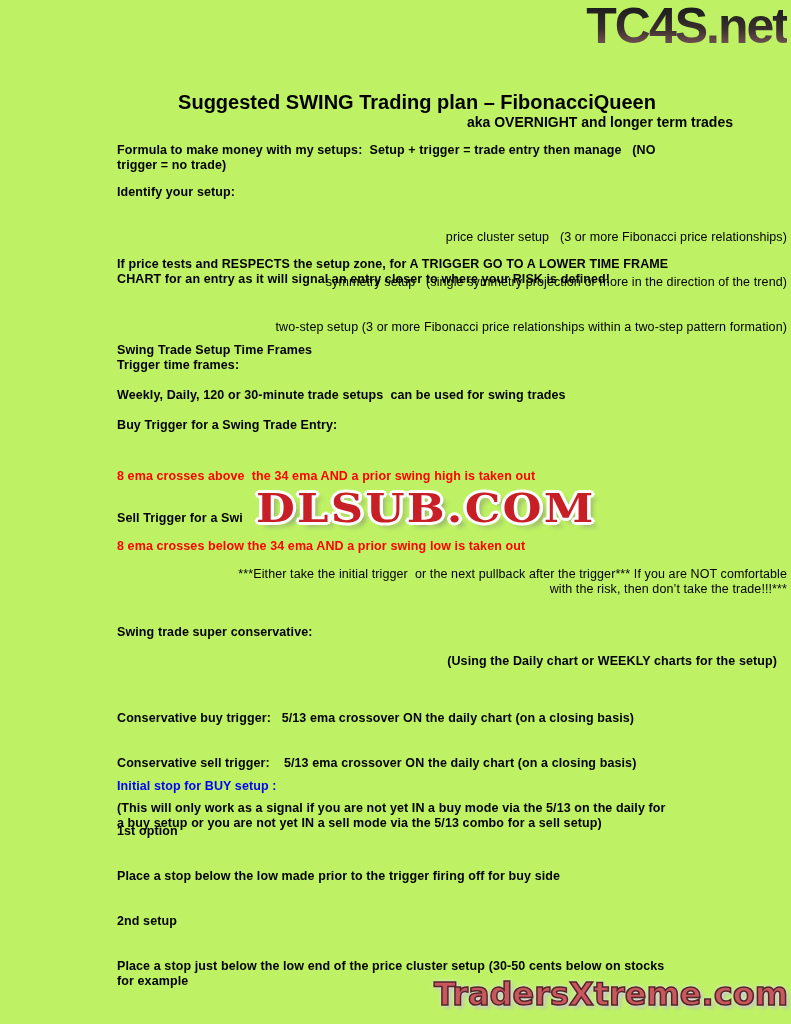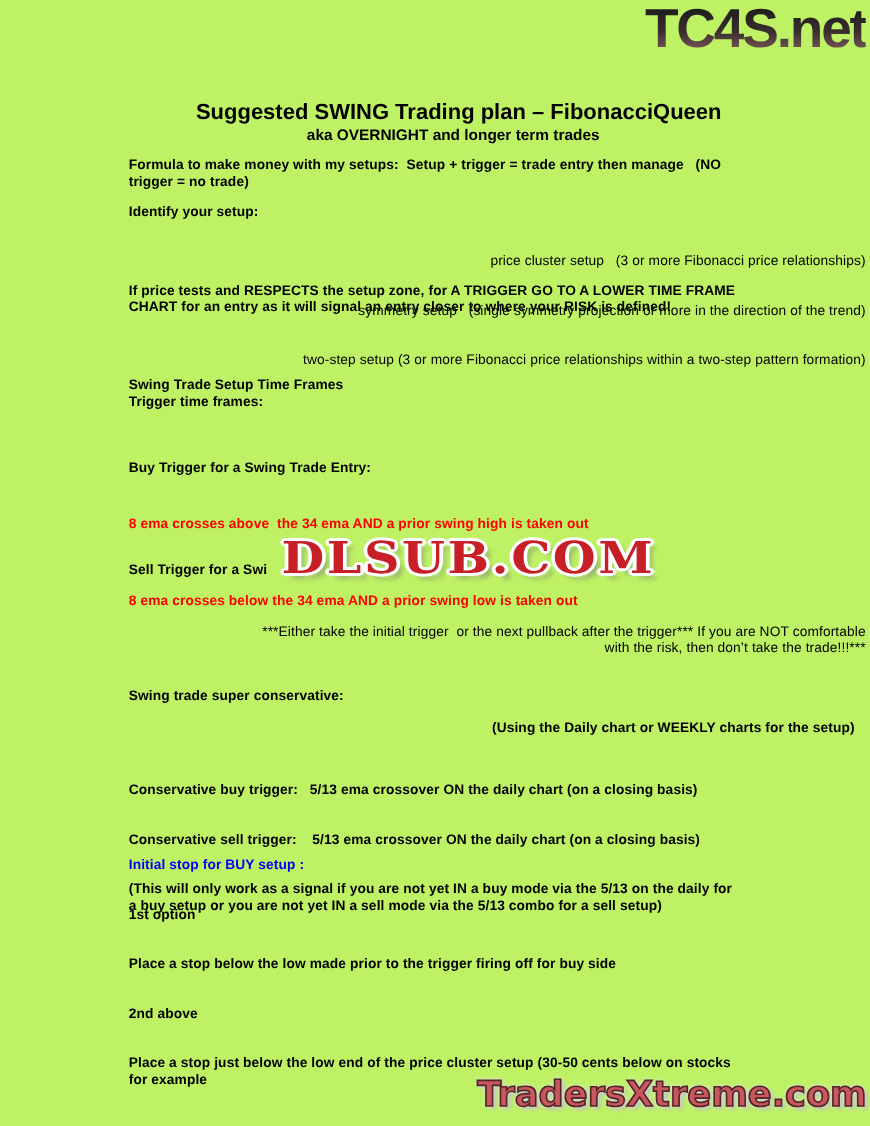--- a/index.html
+++ b/index.html
@@ -17,22 +17,22 @@
   .reg { font-weight: normal; text-align: right; }
   .red  { color: var(--accent-red, #ff0000); }
   .blue { color: var(--accent-blue, #0000ff); }
   .stack p { margin: 0; white-space: pre-wrap; }
 
   .doc-title {
     left: 117px; top: 90px; width: 600px;
     text-align: center; font-size: 20px; font-weight: bold; line-height: 24px;
   }
   .doc-subtitle {
-    left: 112px; top: 114px; width: 600px;
-    text-align: center; font-size: 14px; font-weight: bold; line-height: 17px;
+    left: 133px; top: 114px; width: 600px;
+    text-align: right; font-size: 14px; font-weight: bold; line-height: 17px;
   }
 
   
   .wm-tc4s {
     right: 4px; top: -2px;
     font-size: 50px; line-height: 56px; font-weight: bold;
     letter-spacing: -2px;
     color: #2a2222;
     white-space: nowrap;
   }
@@ -90,20 +90,21 @@
     <p>price cluster setup   (3 or more Fibonacci price relationships)</p>
     <p>symmetry setup   (single symmetry projection or more in the direction of the trend)</p>
     <p>two-step setup (3 or more Fibonacci price relationships within a two-step pattern formation)</p>
   </div>
 
   <p class="abs body-text" style="left:117px; top:257px; width:660px;">If price tests and RESPECTS the setup zone, for A TRIGGER GO TO A LOWER TIME FRAME
 CHART for an entry as it will signal an entry closer to where your RISK is defined!</p>
 
   <div class="abs body-text stack" style="left:117px; top:313px; width:660px;">
     <p>Swing Trade Setup Time Frames</p>
+    <p>Weekly, Daily, 120 or 30-minute trade setups  can be used for swing trades</p>
   </div>
 
   <p class="abs body-text" style="left:117px; top:358px; width:660px;">Trigger time frames:</p>
 
   <p class="abs body-text" style="left:117px; top:418px; width:660px;">Buy Trigger for a Swing Trade Entry:</p>
   <p class="abs body-text red" style="left:117px; top:469px; width:660px;">8 ema crosses above  the 34 ema AND a prior swing high is taken out</p>
 
   <p class="abs body-text" style="left:117px; top:511px; width:660px;">Sell Trigger for a Swi</p>
   <p class="abs body-text red" style="left:117px; top:539px; width:660px;">8 ema crosses below the 34 ema AND a prior swing low is taken out</p>
 
@@ -116,21 +117,21 @@
     <p>Conservative buy trigger:   5/13 ema crossover ON the daily chart (on a closing basis)</p>
     <p>Conservative sell trigger:    5/13 ema crossover ON the daily chart (on a closing basis)</p>
     <p>(This will only work as a signal if you are not yet IN a buy mode via the 5/13 on the daily for
 a buy setup or you are not yet IN a sell mode via the 5/13 combo for a sell setup)</p>
   </div>
 
   <p class="abs body-text blue" style="left:117px; top:779px; width:660px;">Initial stop for BUY setup :</p>
   <div class="abs body-text stack" style="left:117px; top:794px; width:660px;">
     <p>1st option</p>
     <p>Place a stop below the low made prior to the trigger firing off for buy side</p>
-    <p>2nd above</p>
+    <p>2nd setup</p>
     <p>Place a stop just below the low end of the price cluster setup (30-50 cents below on stocks
 for example</p>
   </div>
 
   <div class="abs wm-dlsub">DLSUB.COM</div>
   <div class="abs wm-tx">TradersXtreme.com</div>
 
 </div>
 
 </body></html>

